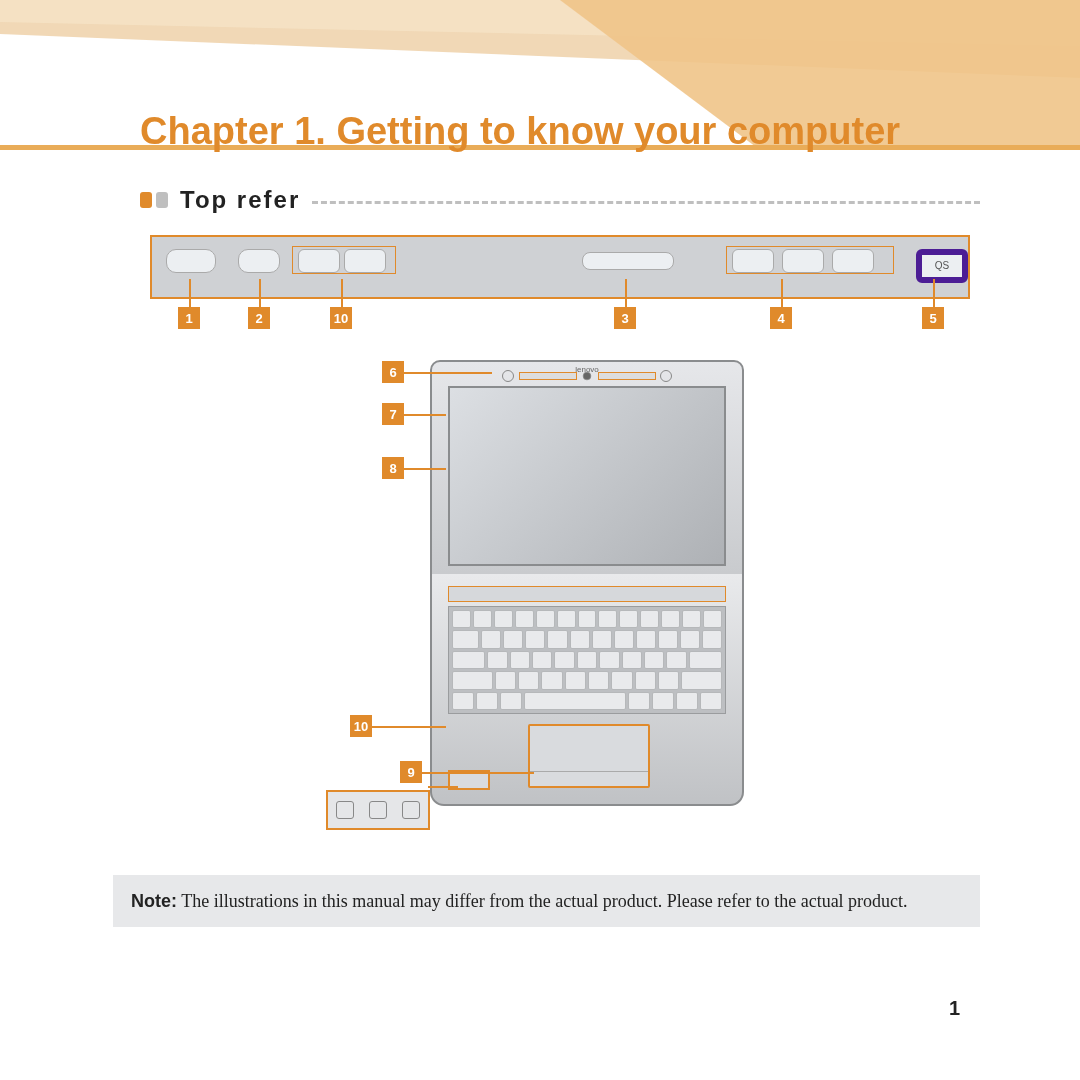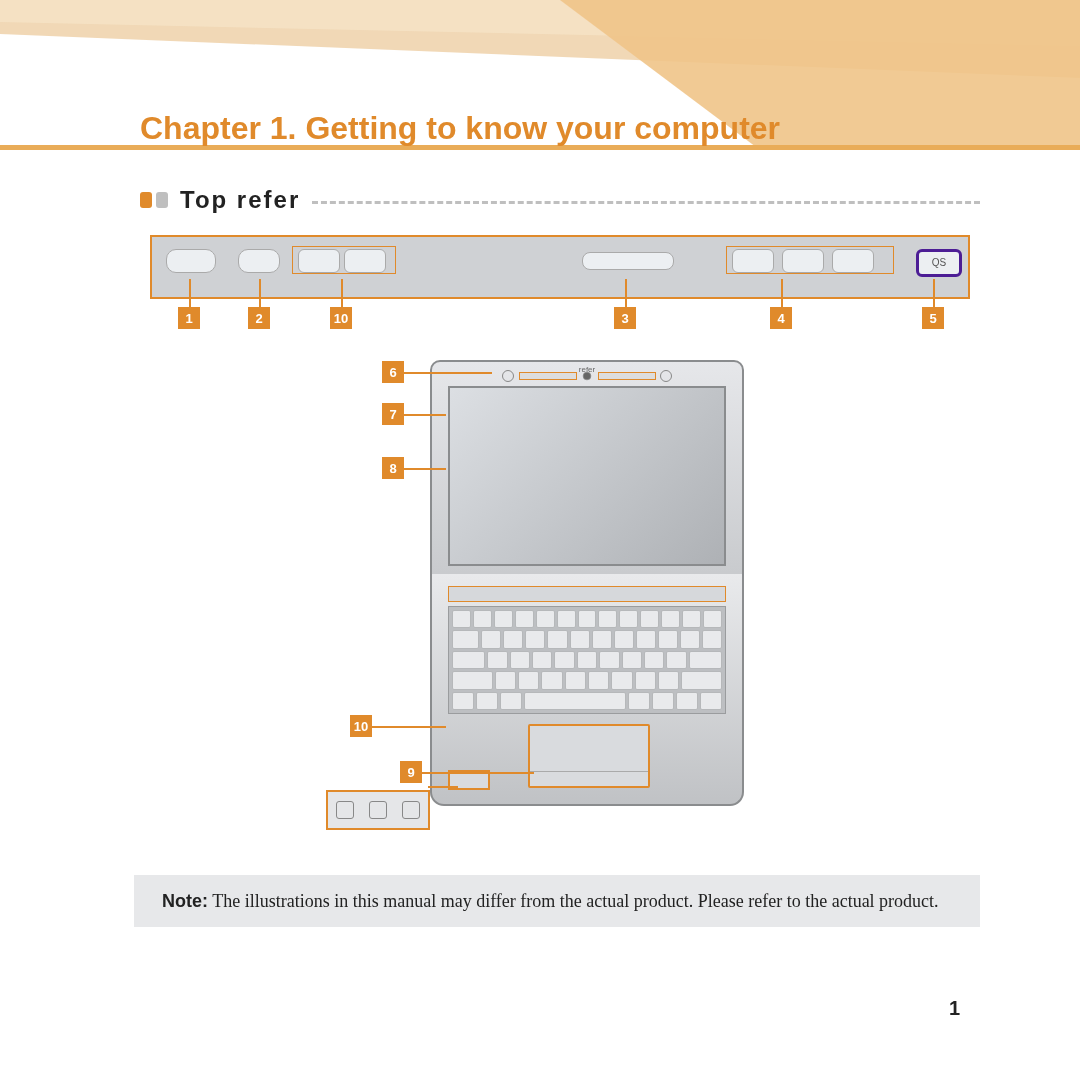--- a/index.html
+++ b/index.html
@@ -1,20 +1,20 @@
 <!DOCTYPE html>
 <html><head>
 <meta charset="utf-8">
 <style>
   html,body{margin:0;padding:0;width:1080px;height:1080px;font-family:Georgia,'Times New Roman',serif;background:#fff;color:#222;overflow:hidden}
   .page{position:relative;width:1080px;height:1080px;background:#fff}
   
   .header-deco{position:absolute;top:0;left:0;width:100%;height:160px;overflow:hidden}
   .header-deco svg{display:block}
-  .chapter-title{position:absolute;top:110px;left:140px;font-family:Arial,Helvetica,sans-serif;font-weight:700;font-size:32px;color:#e08a2b}
+  .chapter-title{position:absolute;top:110px;left:140px;font-family:Arial,Helvetica,sans-serif;font-weight:700;font-size:38px;color:#e08a2b}
   .section-row{position:absolute;top:186px;left:140px;right:100px;display:flex;align-items:center}
   .dots{display:flex;gap:4px;margin-right:12px}
   .dots span{width:12px;height:16px;border-radius:3px}
   .dots .o{background:#e08a2b}
   .dots .g{background:#bfbfbf}
   .section-title{font-family:Arial,Helvetica,sans-serif;font-weight:700;font-size:24px;color:#222;margin-right:12px;letter-spacing:2px}
   .dash-line{flex:1;border-top:3px dashed #bfbfbf;height:0;margin-top:4px}
   
   .figure{position:absolute;top:235px;left:150px;width:820px;height:620px}
   
@@ -23,21 +23,21 @@
   .btn{position:absolute;top:12px;height:22px;background:#eceff2;border:1px solid #aaa;border-radius:10px}
   .b1{left:14px;width:48px}
   .b2{left:86px;width:40px}
   .grp{position:absolute;top:9px;height:28px;border:1px solid #e08a2b;box-sizing:border-box}
   .g10{left:140px;width:104px}
   .g4{left:574px;width:168px}
   .sbtn{position:absolute;top:12px;width:40px;height:22px;background:#eceff2;border:1px solid #aaa;border-radius:6px}
   .s10a{left:146px}.s10b{left:192px}
   .mic{position:absolute;top:15px;left:430px;width:90px;height:16px;background:#eceff2;border:1px solid #aaa;border-radius:8px}
   .s4a{left:580px}.s4b{left:630px}.s4c{left:680px}
-  .b5{left:764px;width:40px;top:12px;height:22px;background:#eceff2;border:3px solid #4c1d95;border-radius:6px;position:absolute;font-size:10px;font-family:Arial;text-align:center;line-height:22px;color:#555}
+  .b5{left:764px;width:40px;top:12px;height:22px;background:#eceff2;border:6px solid #4c1d95;border-radius:6px;position:absolute;font-size:10px;font-family:Arial;text-align:center;line-height:22px;color:#555}
   
   .num{position:absolute;width:22px;height:22px;background:#e08a2b;color:#fff;font-family:Arial,Helvetica,sans-serif;font-weight:700;font-size:13px;display:flex;align-items:center;justify-content:center}
   .line{position:absolute;background:#e08a2b}
   .n1{top:72px;left:28px}.l1{top:44px;left:39px;width:2px;height:28px}
   .n2{top:72px;left:98px}.l2{top:44px;left:109px;width:2px;height:28px}
   .n10a{top:72px;left:180px}.l10a{top:44px;left:191px;width:2px;height:28px}
   .n3{top:72px;left:464px}.l3{top:44px;left:475px;width:2px;height:28px}
   .n4{top:72px;left:620px}.l4{top:44px;left:631px;width:2px;height:28px}
   .n5{top:72px;left:772px}.l5{top:44px;left:783px;width:2px;height:28px}
   
@@ -65,21 +65,21 @@
   .l8{top:233px;left:254px;width:42px;height:2px}
   .n10b{top:480px;left:200px}
   .l10b{top:491px;left:222px;width:74px;height:2px}
   .n9{top:526px;left:250px}
   .l9{top:537px;left:272px;width:112px;height:2px}
   
   .inset{position:absolute;top:555px;left:176px;width:100px;height:36px;border:2px solid #e08a2b;background:#e5e6e8;display:flex;align-items:center;justify-content:space-around}
   .inset span{width:16px;height:16px;border:1px solid #888;border-radius:3px}
   .inset-line{position:absolute;top:551px;left:278px;width:30px;height:2px;background:#e08a2b}
   
-  .note{position:absolute;top:875px;left:134px;right:100px;background:#e7e8ea;padding:14px 28px;font-size:18px;line-height:1.35}
+  .note{position:absolute;top:875px;left:113px;right:100px;background:#e7e8ea;padding:14px 18px;font-size:18px;line-height:1.35}
   .note b{font-family:Arial,Helvetica,sans-serif;font-weight:700}
   .pagenum{position:absolute;bottom:60px;right:120px;font-family:Arial,Helvetica,sans-serif;font-weight:700;font-size:20px}
 </style>
 </head>
 <body>
 
 <div class="page">
 
   <div class="header-deco">
     <svg width="1080" height="160" viewBox="0 0 1080 160">
@@ -127,21 +127,21 @@
     <div class="num n10a">10</div>
     <div class="line l3"></div>
     <div class="num n3">3</div>
     <div class="line l4"></div>
     <div class="num n4">4</div>
     <div class="line l5"></div>
     <div class="num n5">5</div>
 
     <div class="laptop">
       <div class="lid">
-        <div class="brand">refer</div>
+        <div class="brand">lenovo</div>
         <div class="camline">
           <div class="cam"></div>
           <div class="mic-slot"></div>
           <div class="cam c"></div>
           <div class="mic-slot"></div>
           <div class="cam"></div>
         </div>
         <div class="lid-inner"></div>
       </div>
       <div class="body">

